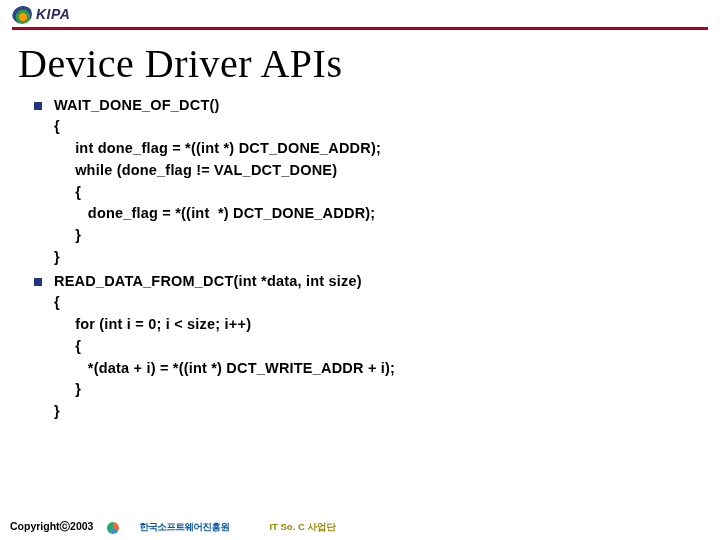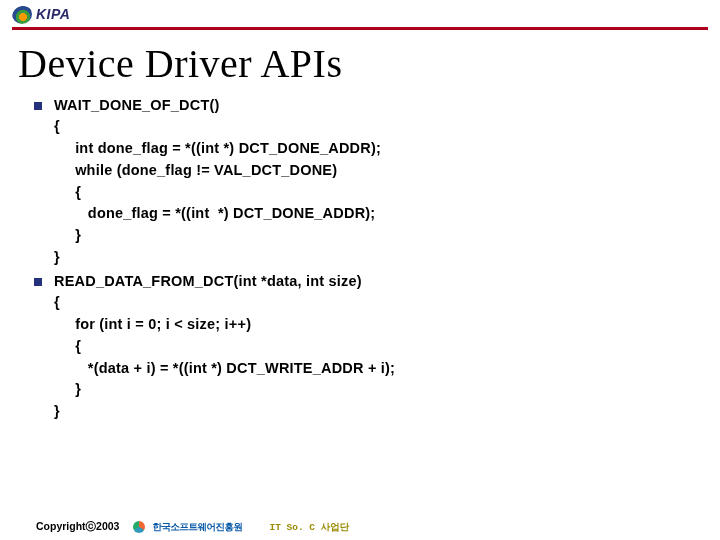--- a/index.html
+++ b/index.html
@@ -78,37 +78,36 @@
     }
     .code-block {
       font-weight: bold;
       white-space: pre;
       font-family: Arial, sans-serif;
       letter-spacing: 0.2px;
     }
     .footer {
       position: absolute;
       bottom: 6px;
-      left: 36px;
+      left: 10px;
       display: flex;
       align-items: center;
       gap: 14px;
     }
     .copyright {
       font-size: 10.5px;
       font-weight: bold;
       color: #000;
     }
     .footer-branding {
       display: flex;
-      align-items: flex-start;
-      gap: 7px;
+      align-items: flex-end;
+      gap: 20px;
       font-size: 9.5px;
       font-weight: bold;
-      font-family: Liberation Mono, monospace;
     }
     .footer-swirl {
       width: 12px;
       height: 12px;
       border-radius: 50%;
       background: conic-gradient(#e63 0 120deg, #39b 120deg 240deg, #2a6 240deg 360deg);
     }
     .footer-kor { color: #0a5aa8; letter-spacing: -0.5px; }
     .footer-lat { color: #9a8a00; margin-left: 20px; }
   </style>

